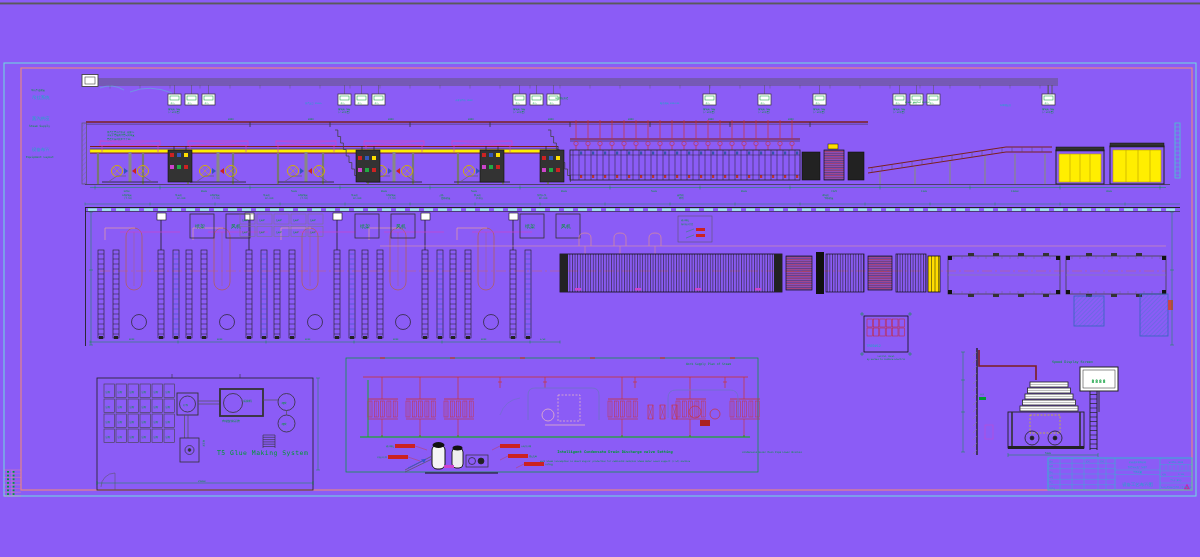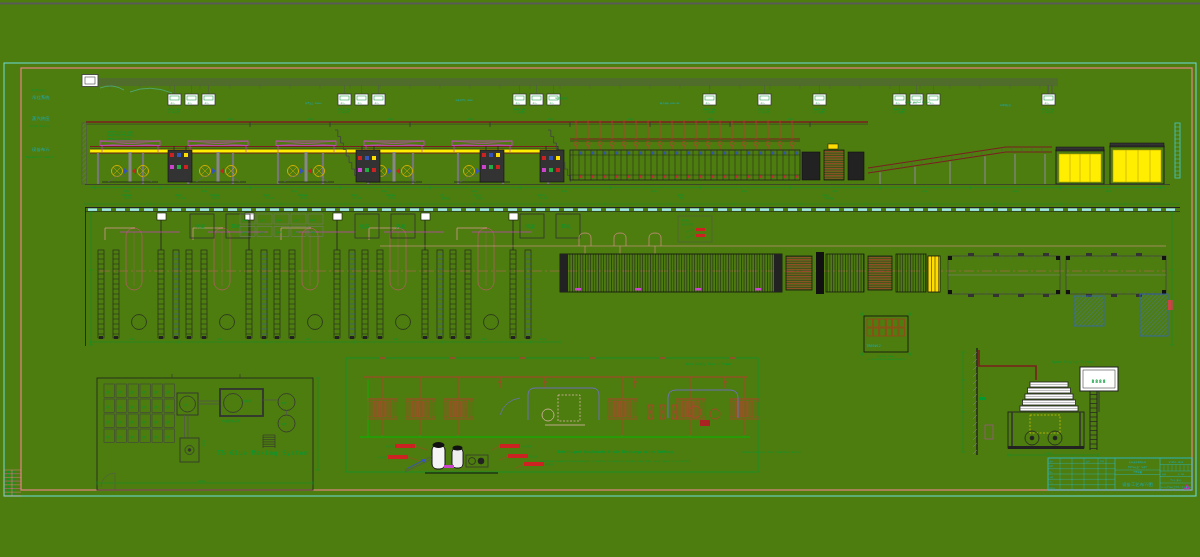--- a/index.html
+++ b/index.html
@@ -1,16 +1,16 @@
 <!DOCTYPE html>
 <html><head>
 <meta charset="utf-8">
 <style>
   html,body{margin:0;padding:0;background:#ffffff;}
-  .canvas{position:relative;width:1200px;height:557px;background:#4d7c0f;overflow:hidden;
+  .canvas{position:relative;width:1200px;height:557px;background:#8b5cf6;overflow:hidden;
           font-family:"Liberation Sans",sans-serif;}
   svg{position:absolute;left:0;top:0;}
   svg text{font-family:"DejaVu Sans Mono","Liberation Sans",monospace;}
   .g-txt{fill:#009a33;}
   .c-txt{fill:#17aec2;}
 </style>
 </head>
 <body>
 
 <div class="canvas">

